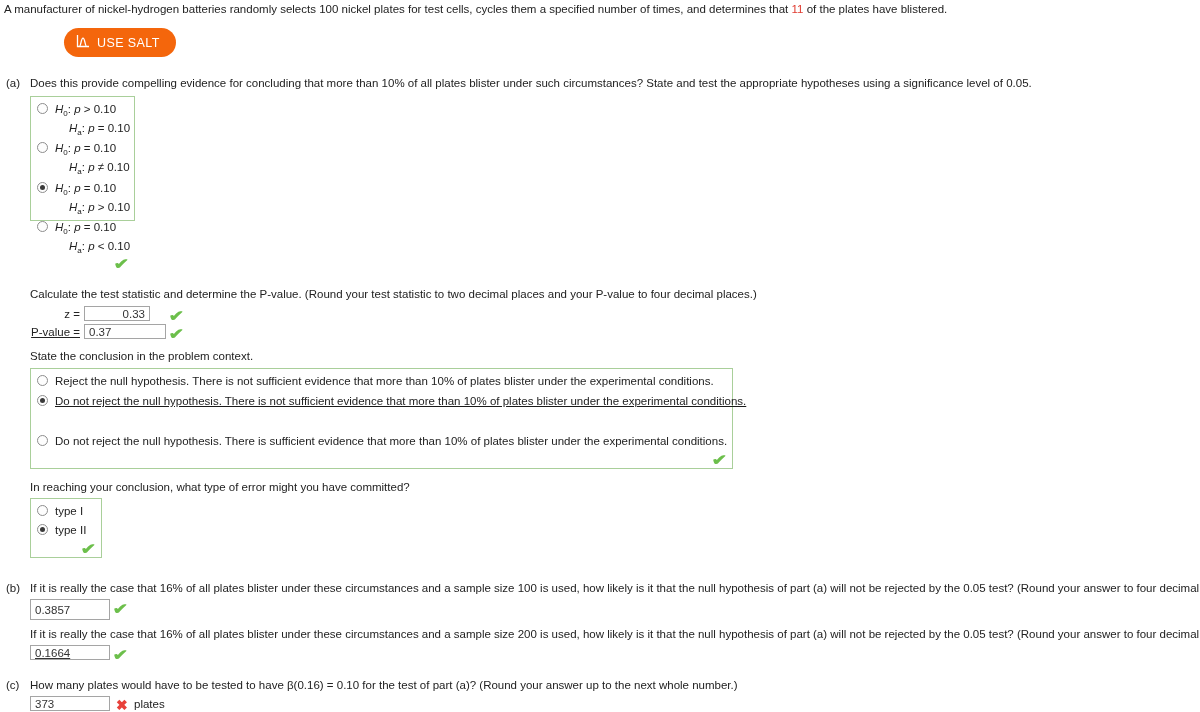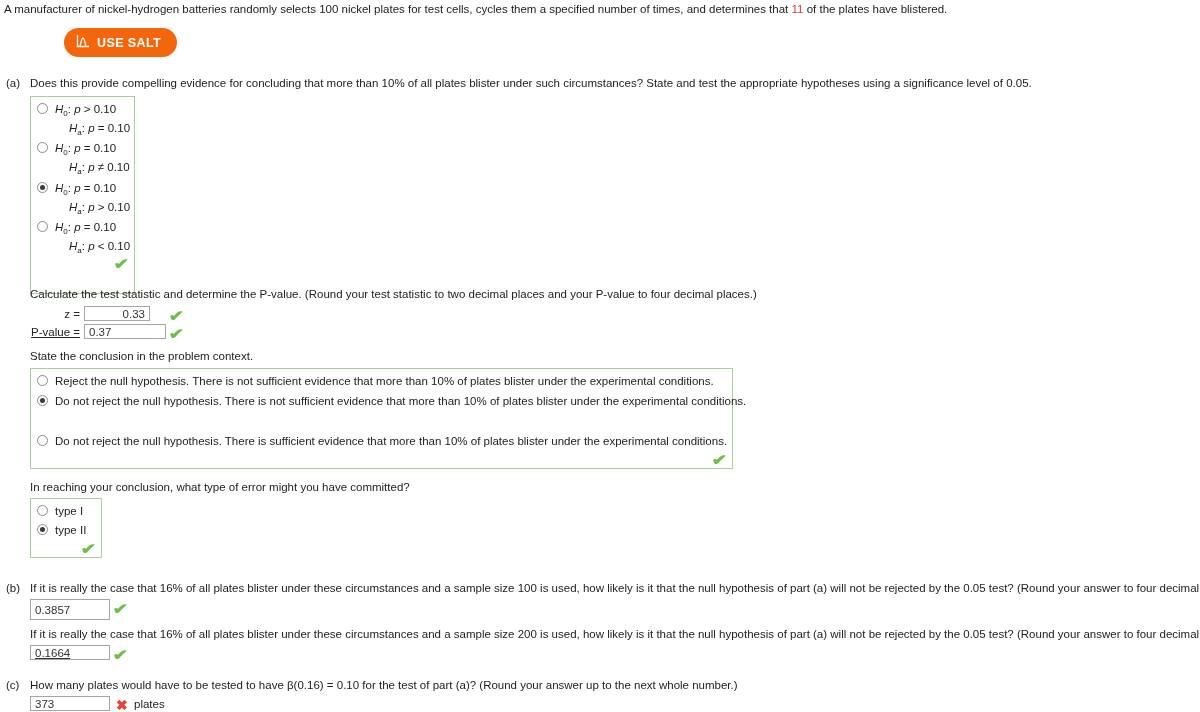--- a/index.html
+++ b/index.html
@@ -17,21 +17,21 @@
     font-size: 11.5px; line-height: 14px; color: #222;
     white-space: nowrap;
   }
   .red { color: #e03a2f; }
 
   .salt-btn {
     position: absolute; left: 64px; top: 28px;
     height: 29px; padding: 0 16px 0 12px;
     background: #f4660c; border: none; border-radius: 15px;
     display: flex; align-items: center; gap: 7px;
-    color: #fff; font-size: 12.5px; font-weight: bold; letter-spacing: .4px;
+    color: #fff; font-size: 12.5px; font-weight: normal; letter-spacing: .4px;
     cursor: pointer;
   }
   .salt-icon { display: block; }
 
   .qlabel { position: absolute; font-size: 11.5px; color: #222; }
   .qtext  { position: absolute; font-size: 11.5px; color: #222; white-space: nowrap; }
 
   .graded-box {
     position: absolute;
     border: 1px solid #a9cf9a;
@@ -86,21 +86,21 @@
         <path d="M1.5 1 L1.5 12.5 L13 12.5" stroke="#fff" stroke-width="1.3" fill="none"></path>
         <path d="M3.5 12.2 C5 12.2 5 4.2 7 4.2 C9 4.2 9 12.2 10.5 12.2" stroke="#fff" stroke-width="1.3" fill="none"></path>
       </svg>
     </span>
     <span>USE SALT</span>
   </button>
 
   <div class="qlabel" style="left:6px; top:77px;">(a)</div>
   <div class="qtext" style="left:30px; top:77px;">Does this provide compelling evidence for concluding that more than 10% of all plates blister under such circumstances? State and test the appropriate hypotheses using a significance level of 0.05.</div>
 
-  <div class="graded-box" style="left:30px; top:96px; width:105px; height:198px;">
+  <div class="graded-box" style="left:30px; top:96px; width:105px; height:125px;">
     <div class="opt" style="left:6px; top:5px;">
       <span class="radio"></span>
       <span class="opt-text hyp">
         <i class="v">H</i><sub>0</sub>: <i class="v">p</i> &gt; 0.10
         <span class="ln2"><i class="v">H</i><sub>a</sub>: <i class="v">p</i> = 0.10</span>
       </span>
     </div>
     <div class="opt" style="left:6px; top:44px;">
       <span class="radio"></span>
       <span class="opt-text hyp">
@@ -135,21 +135,21 @@
   <input class="fld" style="left: 84px; top: 324px; width: 82px; height: 15px;" value="0.37">
   <span class="check" style="left:170px; top:326px;">✔</span>
 
   <div class="qtext" style="left:30px; top:350px;">State the conclusion in the problem context.</div>
 
   <div class="graded-box" style="left:30px; top:368px; width:703px; height:101px;">
     <div class="opt" style="left:6px; top:5px;">
       <span class="radio"></span>
       <span class="opt-text">Reject the null hypothesis. There is not sufficient evidence that more than 10% of plates blister under the experimental conditions.</span>
     </div>
-    <div class="opt" style="left:6px; top:25px;">
+    <div class="opt" style="left:6px; top:25px;text-decoration:underline;">
       <span class="radio sel"></span>
       <span class="opt-text">Do not reject the null hypothesis. There is not sufficient evidence that more than 10% of plates blister under the experimental conditions.</span>
     </div>
     <div class="opt" style="left:6px; top:65px;">
       <span class="radio"></span>
       <span class="opt-text">Do not reject the null hypothesis. There is sufficient evidence that more than 10% of plates blister under the experimental conditions.</span>
     </div>
     <span class="check" style="left:682px; top:83px;">✔</span>
   </div>
 

